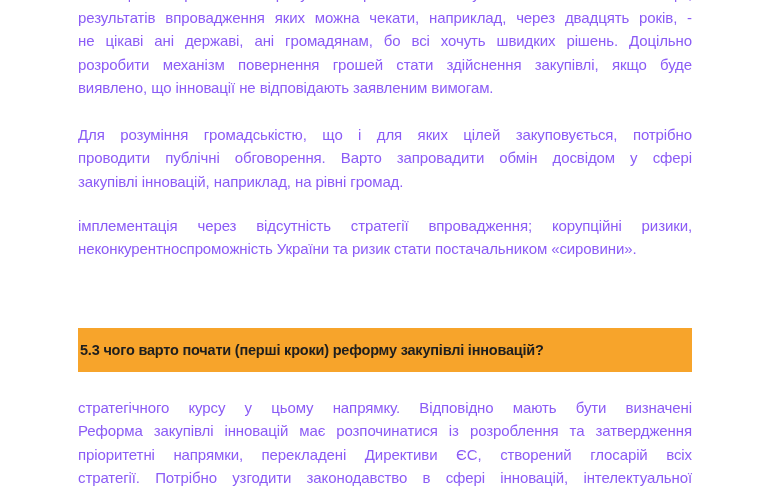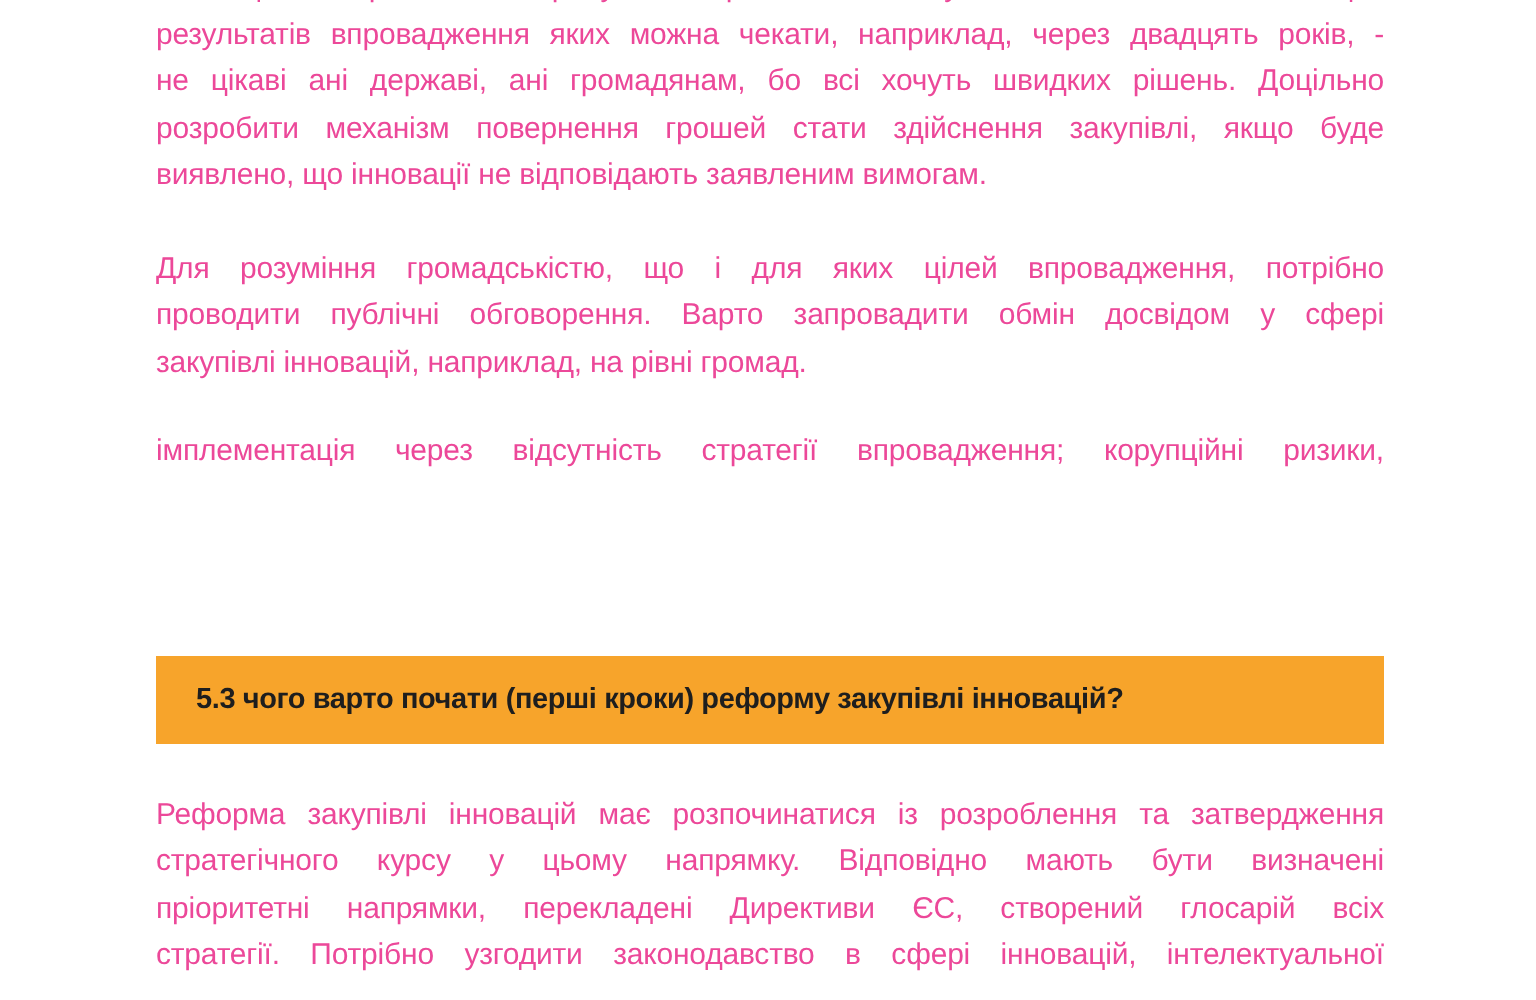--- a/index.html
+++ b/index.html
@@ -11,21 +11,21 @@
     background: #ffffff;
     font-family: "Liberation Sans", sans-serif;
   }
   .textblock {
     position: absolute;
     left: 78px;
     width: 614px;
     font-size: 15px;
     line-height: 23.4px;
     letter-spacing: -0.1px;
-    color: #ec4899;
+    color: #8b5cf6;
   }
   .tline {
     text-align: justify;
     text-align-last: justify;
   }
   .tline.para-end {
     text-align-last: left;
   }
   .clip-top   { top: -18px; }
   .p1         { top: 6px; }
@@ -34,21 +34,21 @@
   .p4         { top: 396px; }
   .banner {
     position: absolute;
     left: 78px;
     width: 614px;
     top: 328px;
     height: 44px;
     box-sizing: border-box;
     display: flex;
     align-items: center;
-    padding-left: 20px;
+    padding-left: 2px;
   }
   .banner-text {
     font-size: 14.5px;
     font-weight: bold;
     letter-spacing: -0.2px;
   }
 </style>
 </head>
 <body>
 
@@ -59,33 +59,34 @@
     </div>
 
   <div class="textblock p1">
       <div class="tline">результатів впровадження яких можна чекати, наприклад, через двадцять років, -</div>
       <div class="tline">не цікаві ані державі, ані громадянам, бо всі хочуть швидких рішень. Доцільно</div>
       <div class="tline">розробити механізм повернення грошей стати здійснення закупівлі, якщо буде</div>
       <div class="tline para-end">виявлено, що інновації не відповідають заявленим вимогам.</div>
     </div>
 
   <div class="textblock p2">
-      <div class="tline">Для розуміння громадськістю, що і для яких цілей впровадження, потрібно</div>
+      <div class="tline">Для розуміння громадськістю, що і для яких цілей закуповується, потрібно</div>
       <div class="tline">проводити публічні обговорення. Варто запровадити обмін досвідом у сфері</div>
       <div class="tline para-end">закупівлі інновацій, наприклад, на рівні громад.</div>
     </div>
 
   <div class="textblock p3">
       <div class="tline">імплементація через відсутність стратегії впровадження; корупційні ризики,</div>
+      <div class="tline para-end">неконкурентноспроможність України та ризик стати постачальником «сировини».</div>
     </div>
 
   <div class="banner" style="background-color: rgb(247, 164, 43); color: rgb(30, 30, 30);">
     <span class="banner-text">5.3 чого варто почати (перші кроки) реформу закупівлі інновацій?</span>
   </div>
 
   <div class="textblock p4">
+      <div class="tline">стратегічного курсу у цьому напрямку. Відповідно мають бути визначені</div>
       <div class="tline">Реформа закупівлі інновацій має розпочинатися із розроблення та затвердження</div>
-      <div class="tline">стратегічного курсу у цьому напрямку. Відповідно мають бути визначені</div>
       <div class="tline">пріоритетні напрямки, перекладені Директиви ЄС, створений глосарій всіх</div>
       <div class="tline">стратегії. Потрібно узгодити законодавство в сфері інновацій, інтелектуальної</div>
     </div>
 
 </div>
 
 </body></html>

